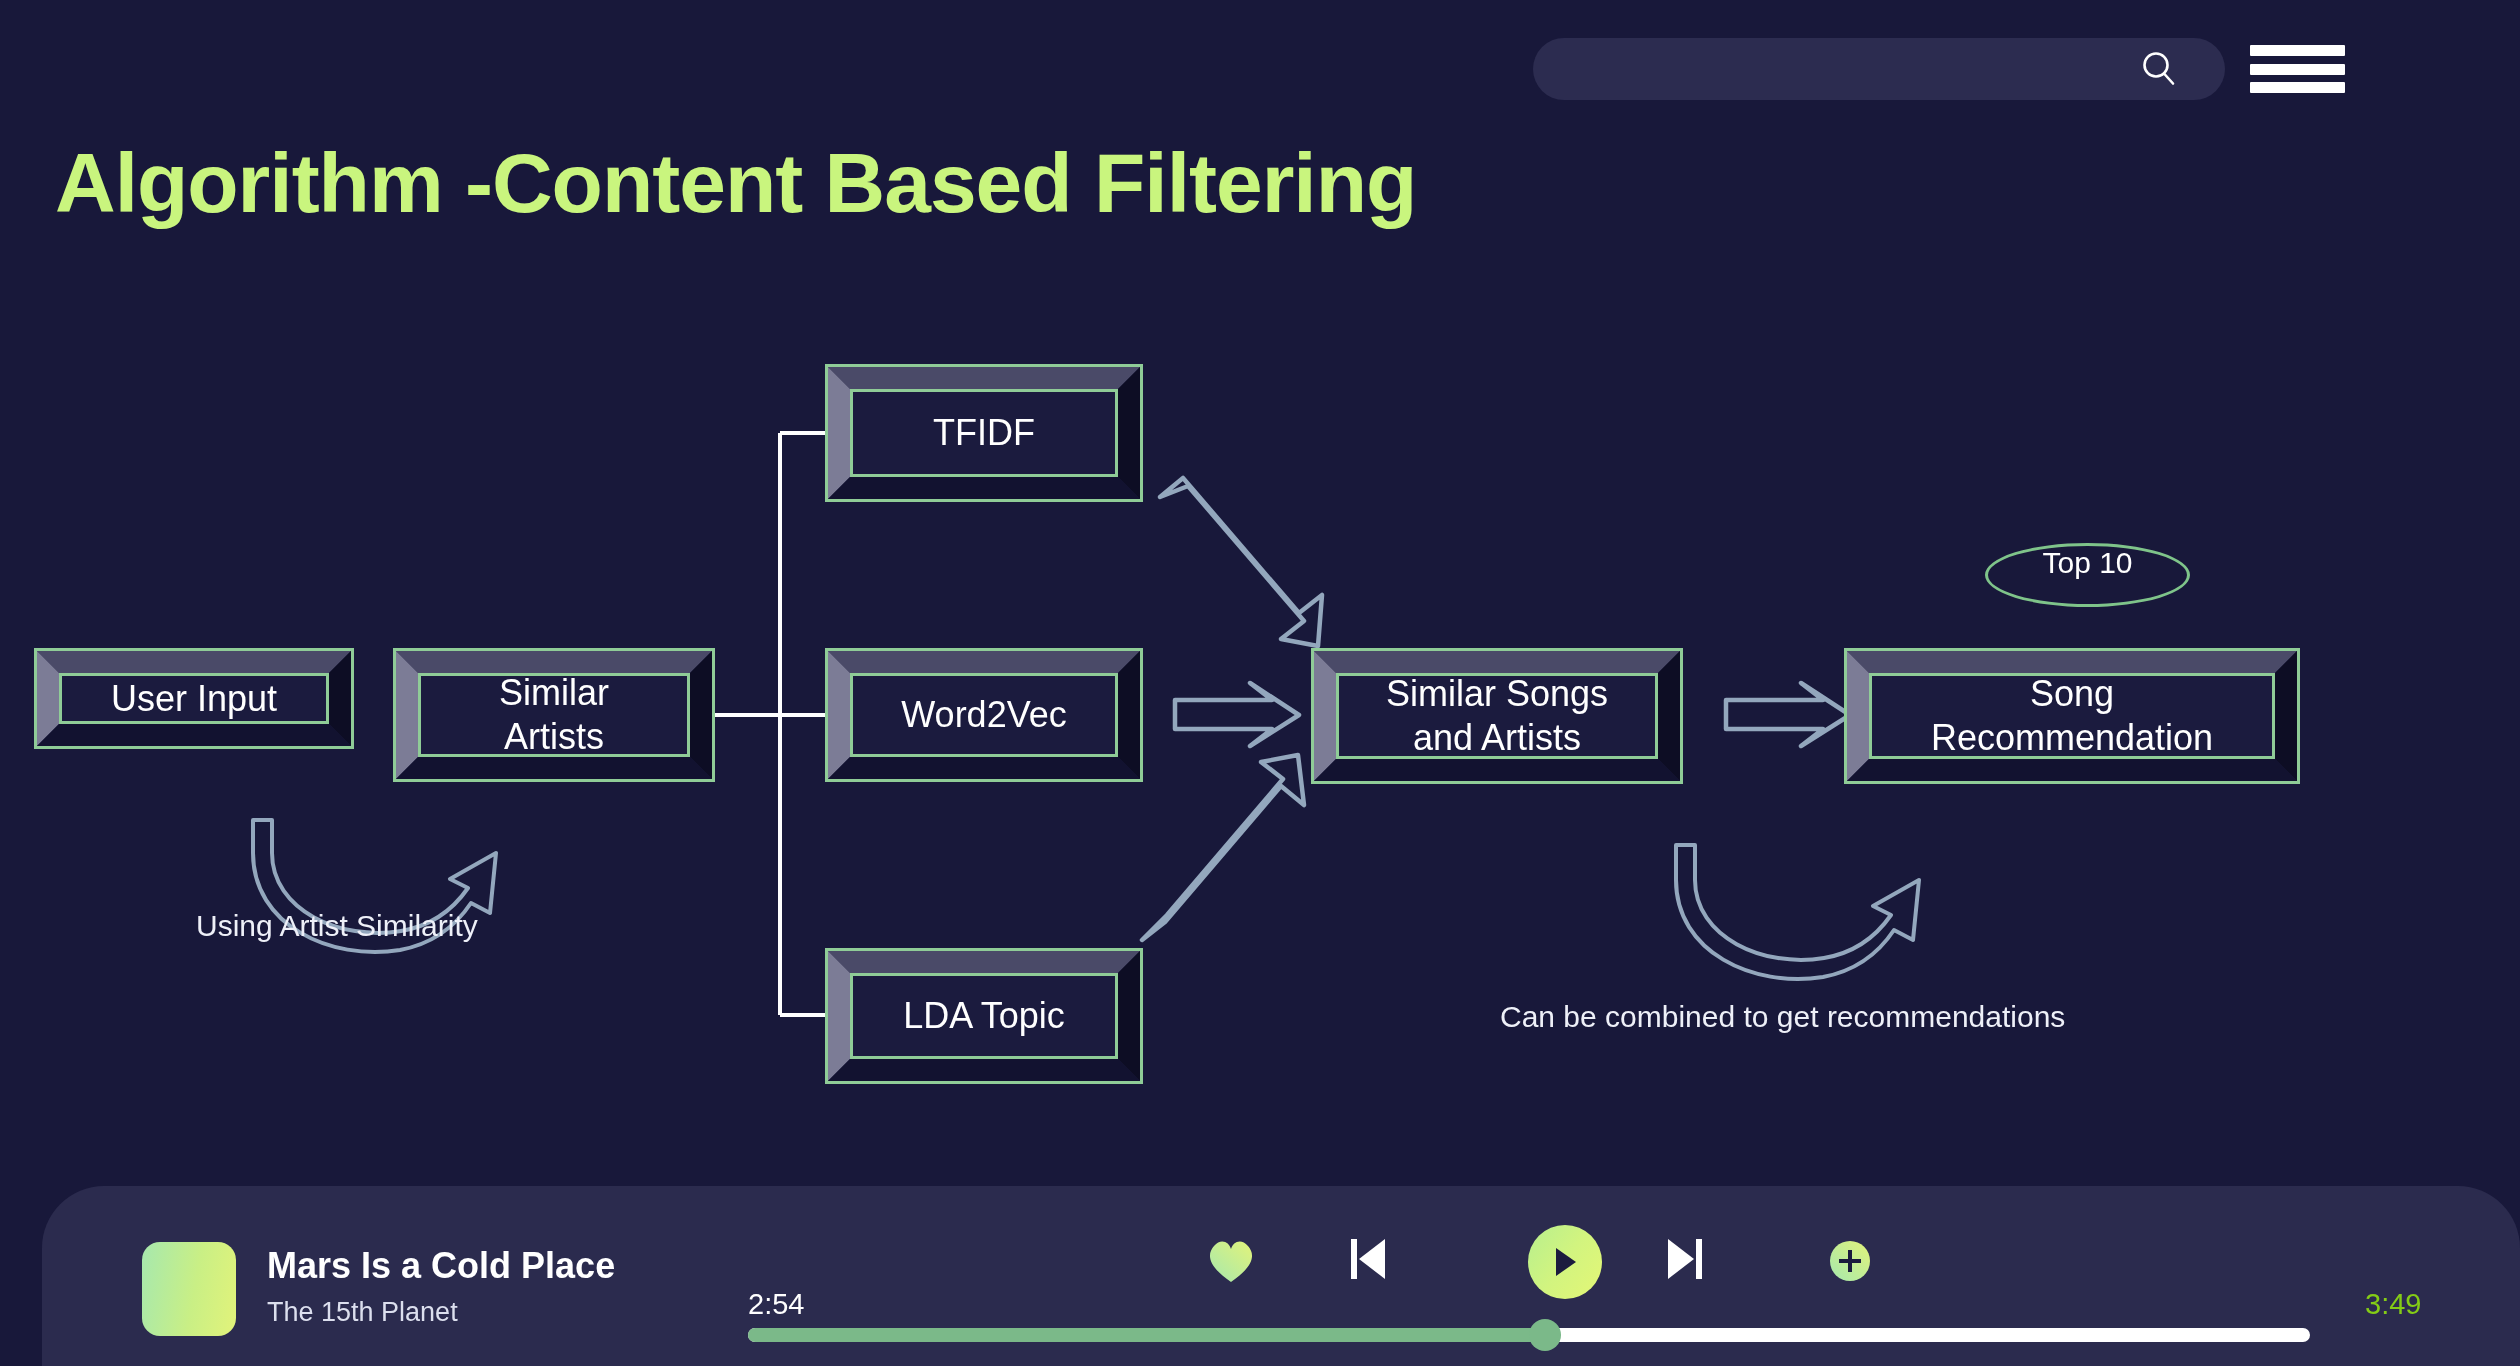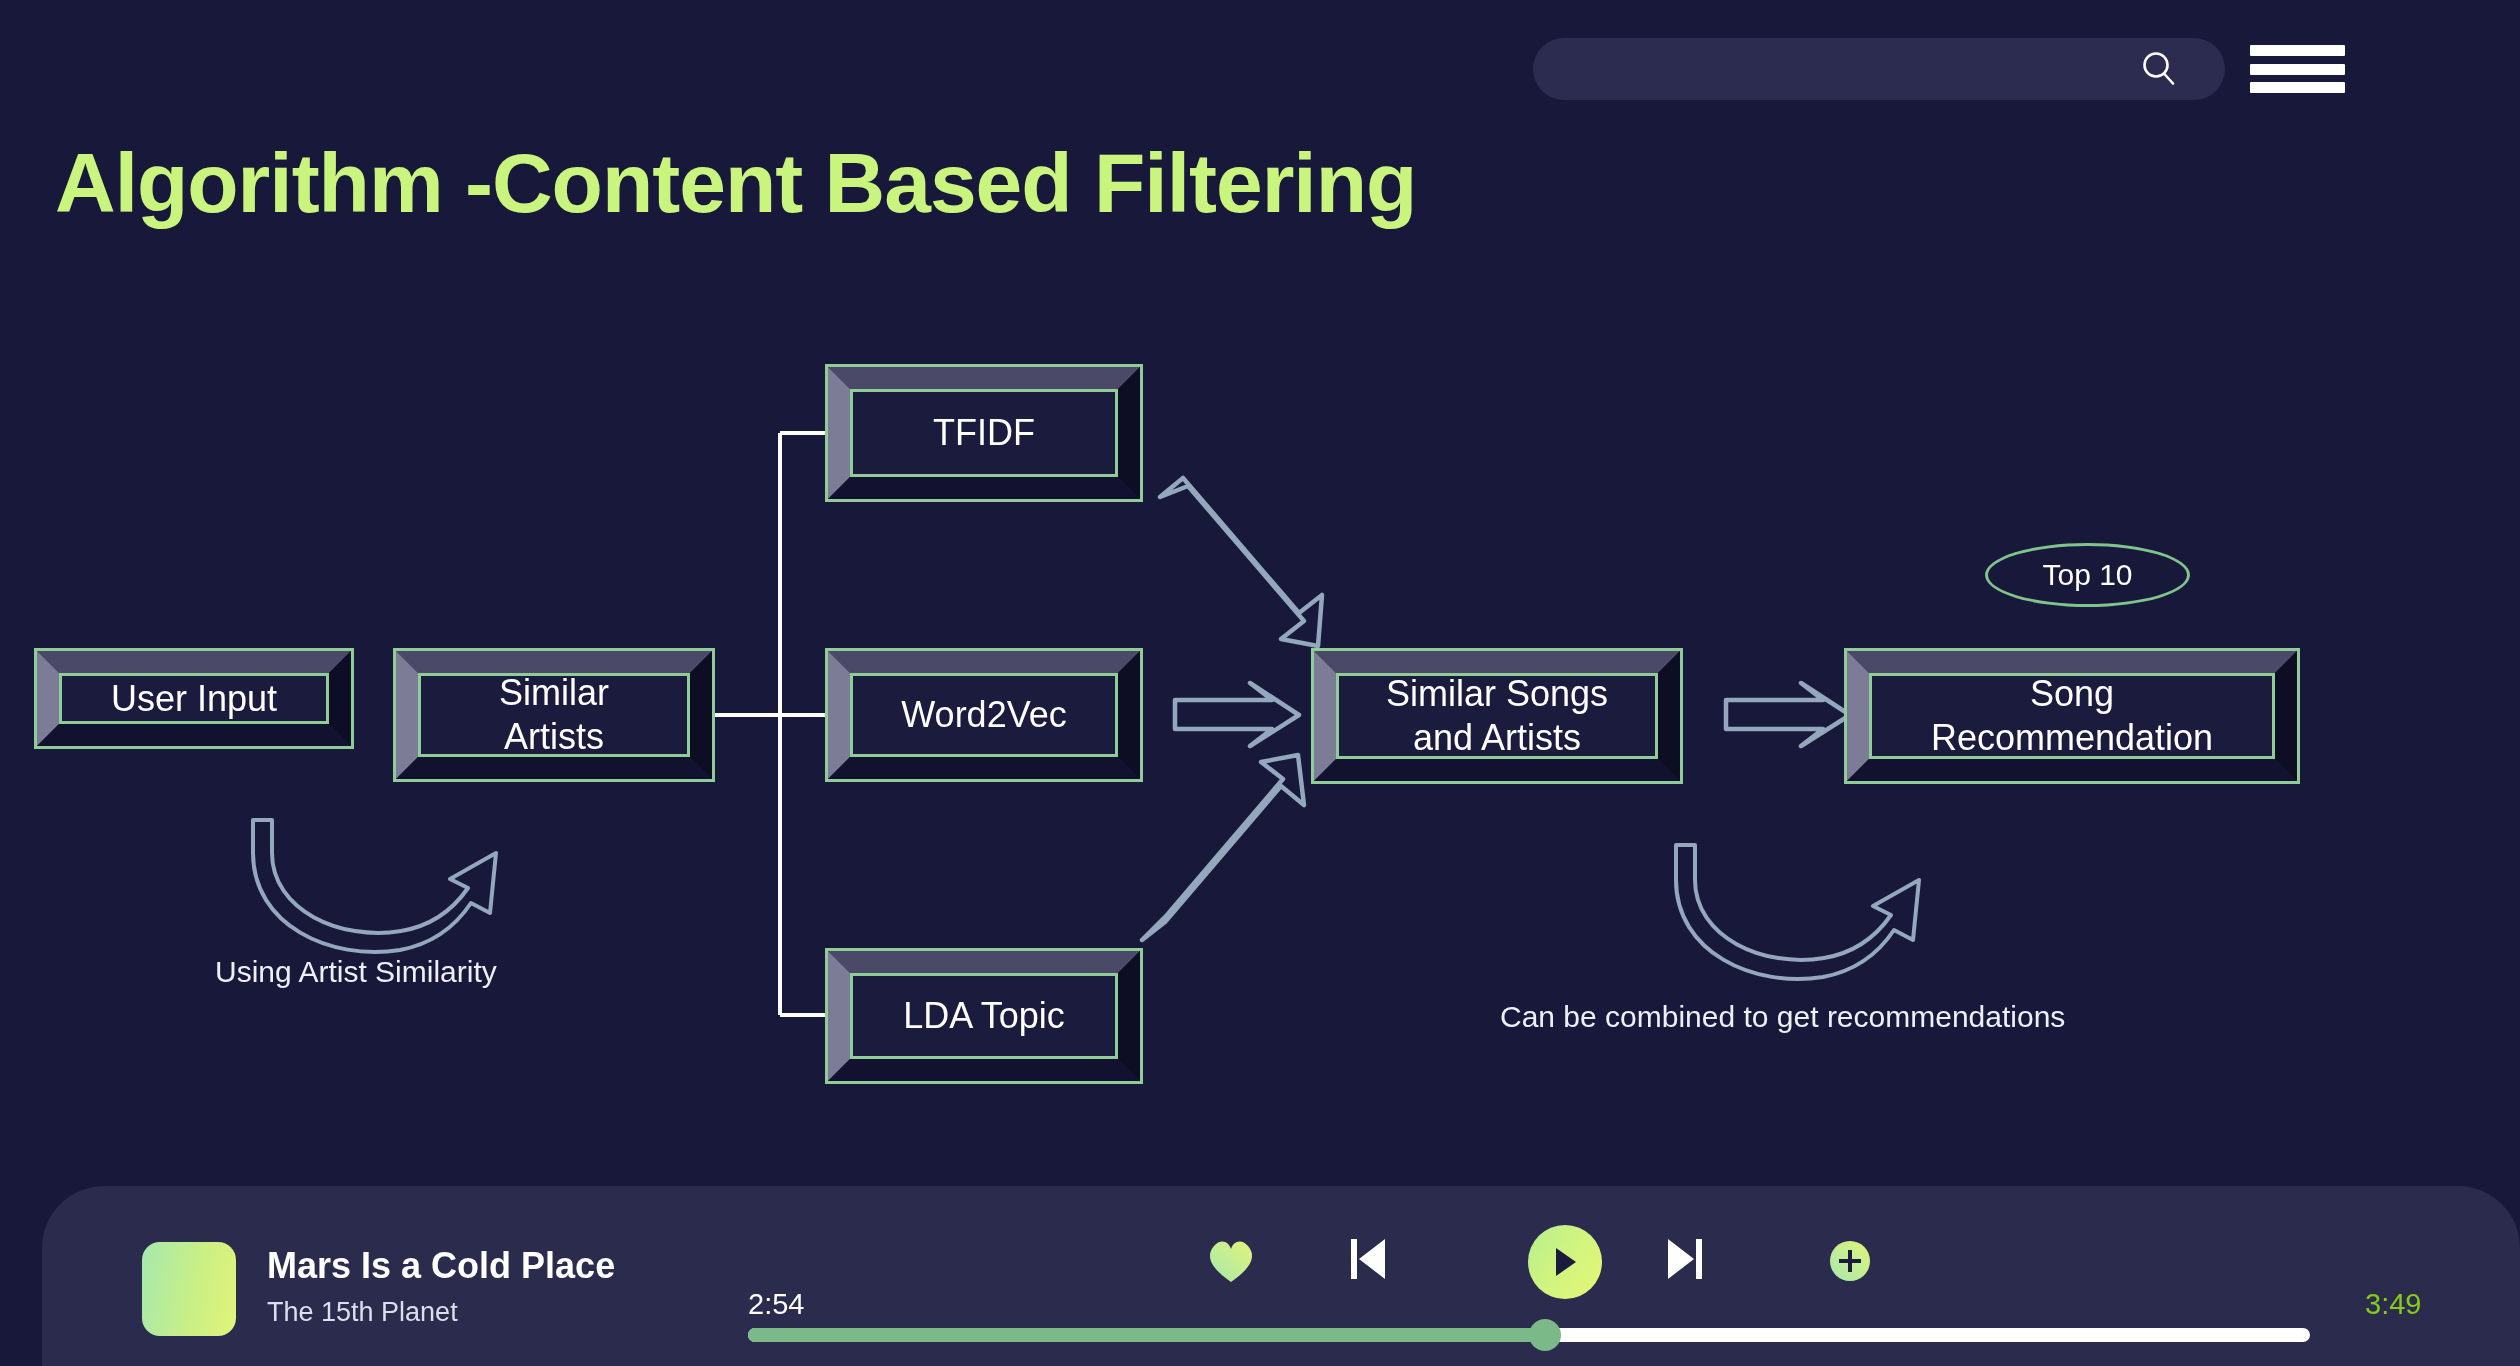--- a/index.html
+++ b/index.html
@@ -147,21 +147,20 @@
     padding: 4px 10px;
   }
 
   
   .ellipse-node {
     position: absolute;
     border: 3px solid #7fc48a;
     border-radius: 50%;
     background: transparent;
     display: flex;
-    align-items: center;
     justify-content: center;
     color: #ffffff;
     font-size: 30px;
     font-family: "Liberation Sans", sans-serif;
   }
 
   
   .caption {
     position: absolute;
     color: #eef0f8;
@@ -391,21 +390,21 @@
       <div class="face-right"></div>
       <div class="face-bottom"></div>
       <div class="inner" style="white-space:pre-line">Song
 Recommendation</div>
     </div>
 
     <div class="ellipse-node" style="left:1985px; top:543px; width:205px; height:64px;">
       <span>Top 10</span>
     </div>
 
-    <div class="caption" style="left:196px; top:955px;margin-left:19px;">Using Artist Similarity</div>
+    <div class="caption" style="left:196px; top:909px;">Using Artist Similarity</div>
     <div class="caption" style="left:1500px; top:1000px;">Can be combined to get recommendations</div>
   </div>
 
   <div class="player"></div>
 
   <div class="album-art" style="position:absolute; left:142px; top:1242px;"></div>
 
   <div class="track-title" style="position:absolute; left:267px; top:1245px;">Mars Is a Cold Place</div>
   <div class="track-artist" style="position:absolute; left:267px; top:1297px;">The 15th Planet</div>
 

